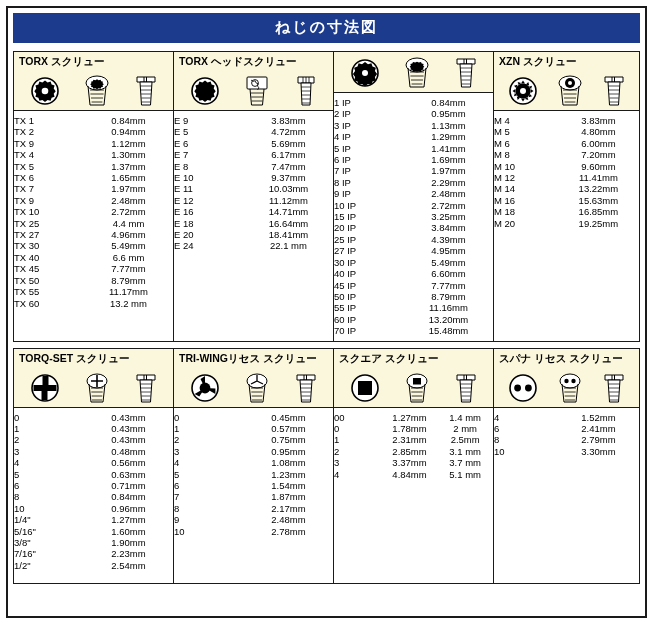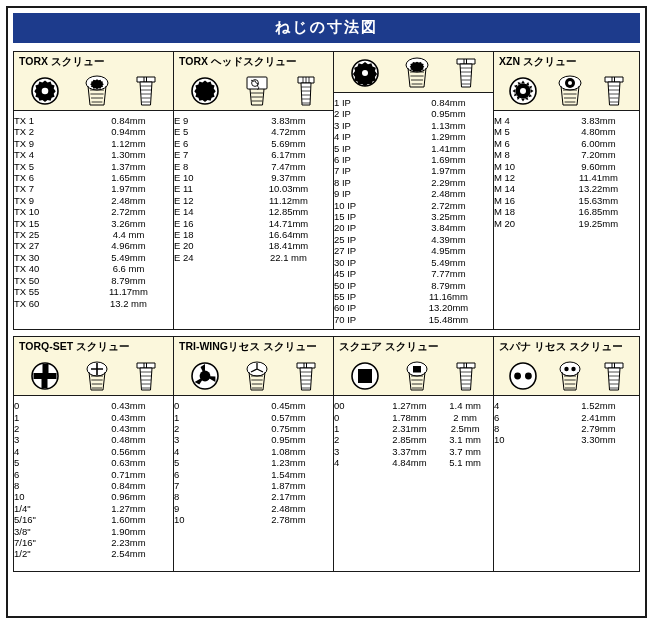--- a/index.html
+++ b/index.html
@@ -167,38 +167,38 @@
                 </tr>
               <tr>
                   <td class="lbl">TX   9</td>
                   <td class="val">2.48mm</td>
                 </tr>
               <tr>
                   <td class="lbl">TX 10</td>
                   <td class="val">2.72mm</td>
                 </tr>
               <tr>
-                  <td class="lbl">TX 15</td>
-                  <td class="val">3.26mm</td>
-                </tr>
-              <tr>
                   <td class="lbl">TX 25</td>
                   <td class="val">4.4 mm</td>
                 </tr>
               <tr>
                   <td class="lbl">TX 27</td>
                   <td class="val">4.96mm</td>
                 </tr>
               <tr>
                   <td class="lbl">TX 30</td>
                   <td class="val">5.49mm</td>
                 </tr>
               <tr>
                   <td class="lbl">TX 40</td>
                   <td class="val">6.6 mm</td>
+                </tr>
+              <tr>
+                  <td class="lbl">TX 45</td>
+                  <td class="val">7.77mm</td>
                 </tr>
               <tr>
                   <td class="lbl">TX 50</td>
                   <td class="val">8.79mm</td>
                 </tr>
               <tr>
                   <td class="lbl">TX 55</td>
                   <td class="val">11.17mm</td>
                 </tr>
               <tr>
@@ -268,24 +268,20 @@
                 </tr>
               <tr>
                   <td class="lbl">E 11</td>
                   <td class="val">10.03mm</td>
                 </tr>
               <tr>
                   <td class="lbl">E 12</td>
                   <td class="val">11.12mm</td>
                 </tr>
               <tr>
-                  <td class="lbl">E 14</td>
-                  <td class="val">12.85mm</td>
-                </tr>
-              <tr>
                   <td class="lbl">E 16</td>
                   <td class="val">14.71mm</td>
                 </tr>
               <tr>
                   <td class="lbl">E 18</td>
                   <td class="val">16.64mm</td>
                 </tr>
               <tr>
                   <td class="lbl">E 20</td>
                   <td class="val">18.41mm</td>
@@ -382,20 +378,24 @@
                   <td class="lbl">25 IP</td>
                   <td class="val">4.39mm</td>
                 </tr>
               <tr>
                   <td class="lbl">27 IP</td>
                   <td class="val">4.95mm</td>
                 </tr>
               <tr>
                   <td class="lbl">30 IP</td>
                   <td class="val">5.49mm</td>
+                </tr>
+              <tr>
+                  <td class="lbl">40 IP</td>
+                  <td class="val">6.60mm</td>
                 </tr>
               <tr>
                   <td class="lbl">45 IP</td>
                   <td class="val">7.77mm</td>
                 </tr>
               <tr>
                   <td class="lbl">50 IP</td>
                   <td class="val">8.79mm</td>
                 </tr>
               <tr>

